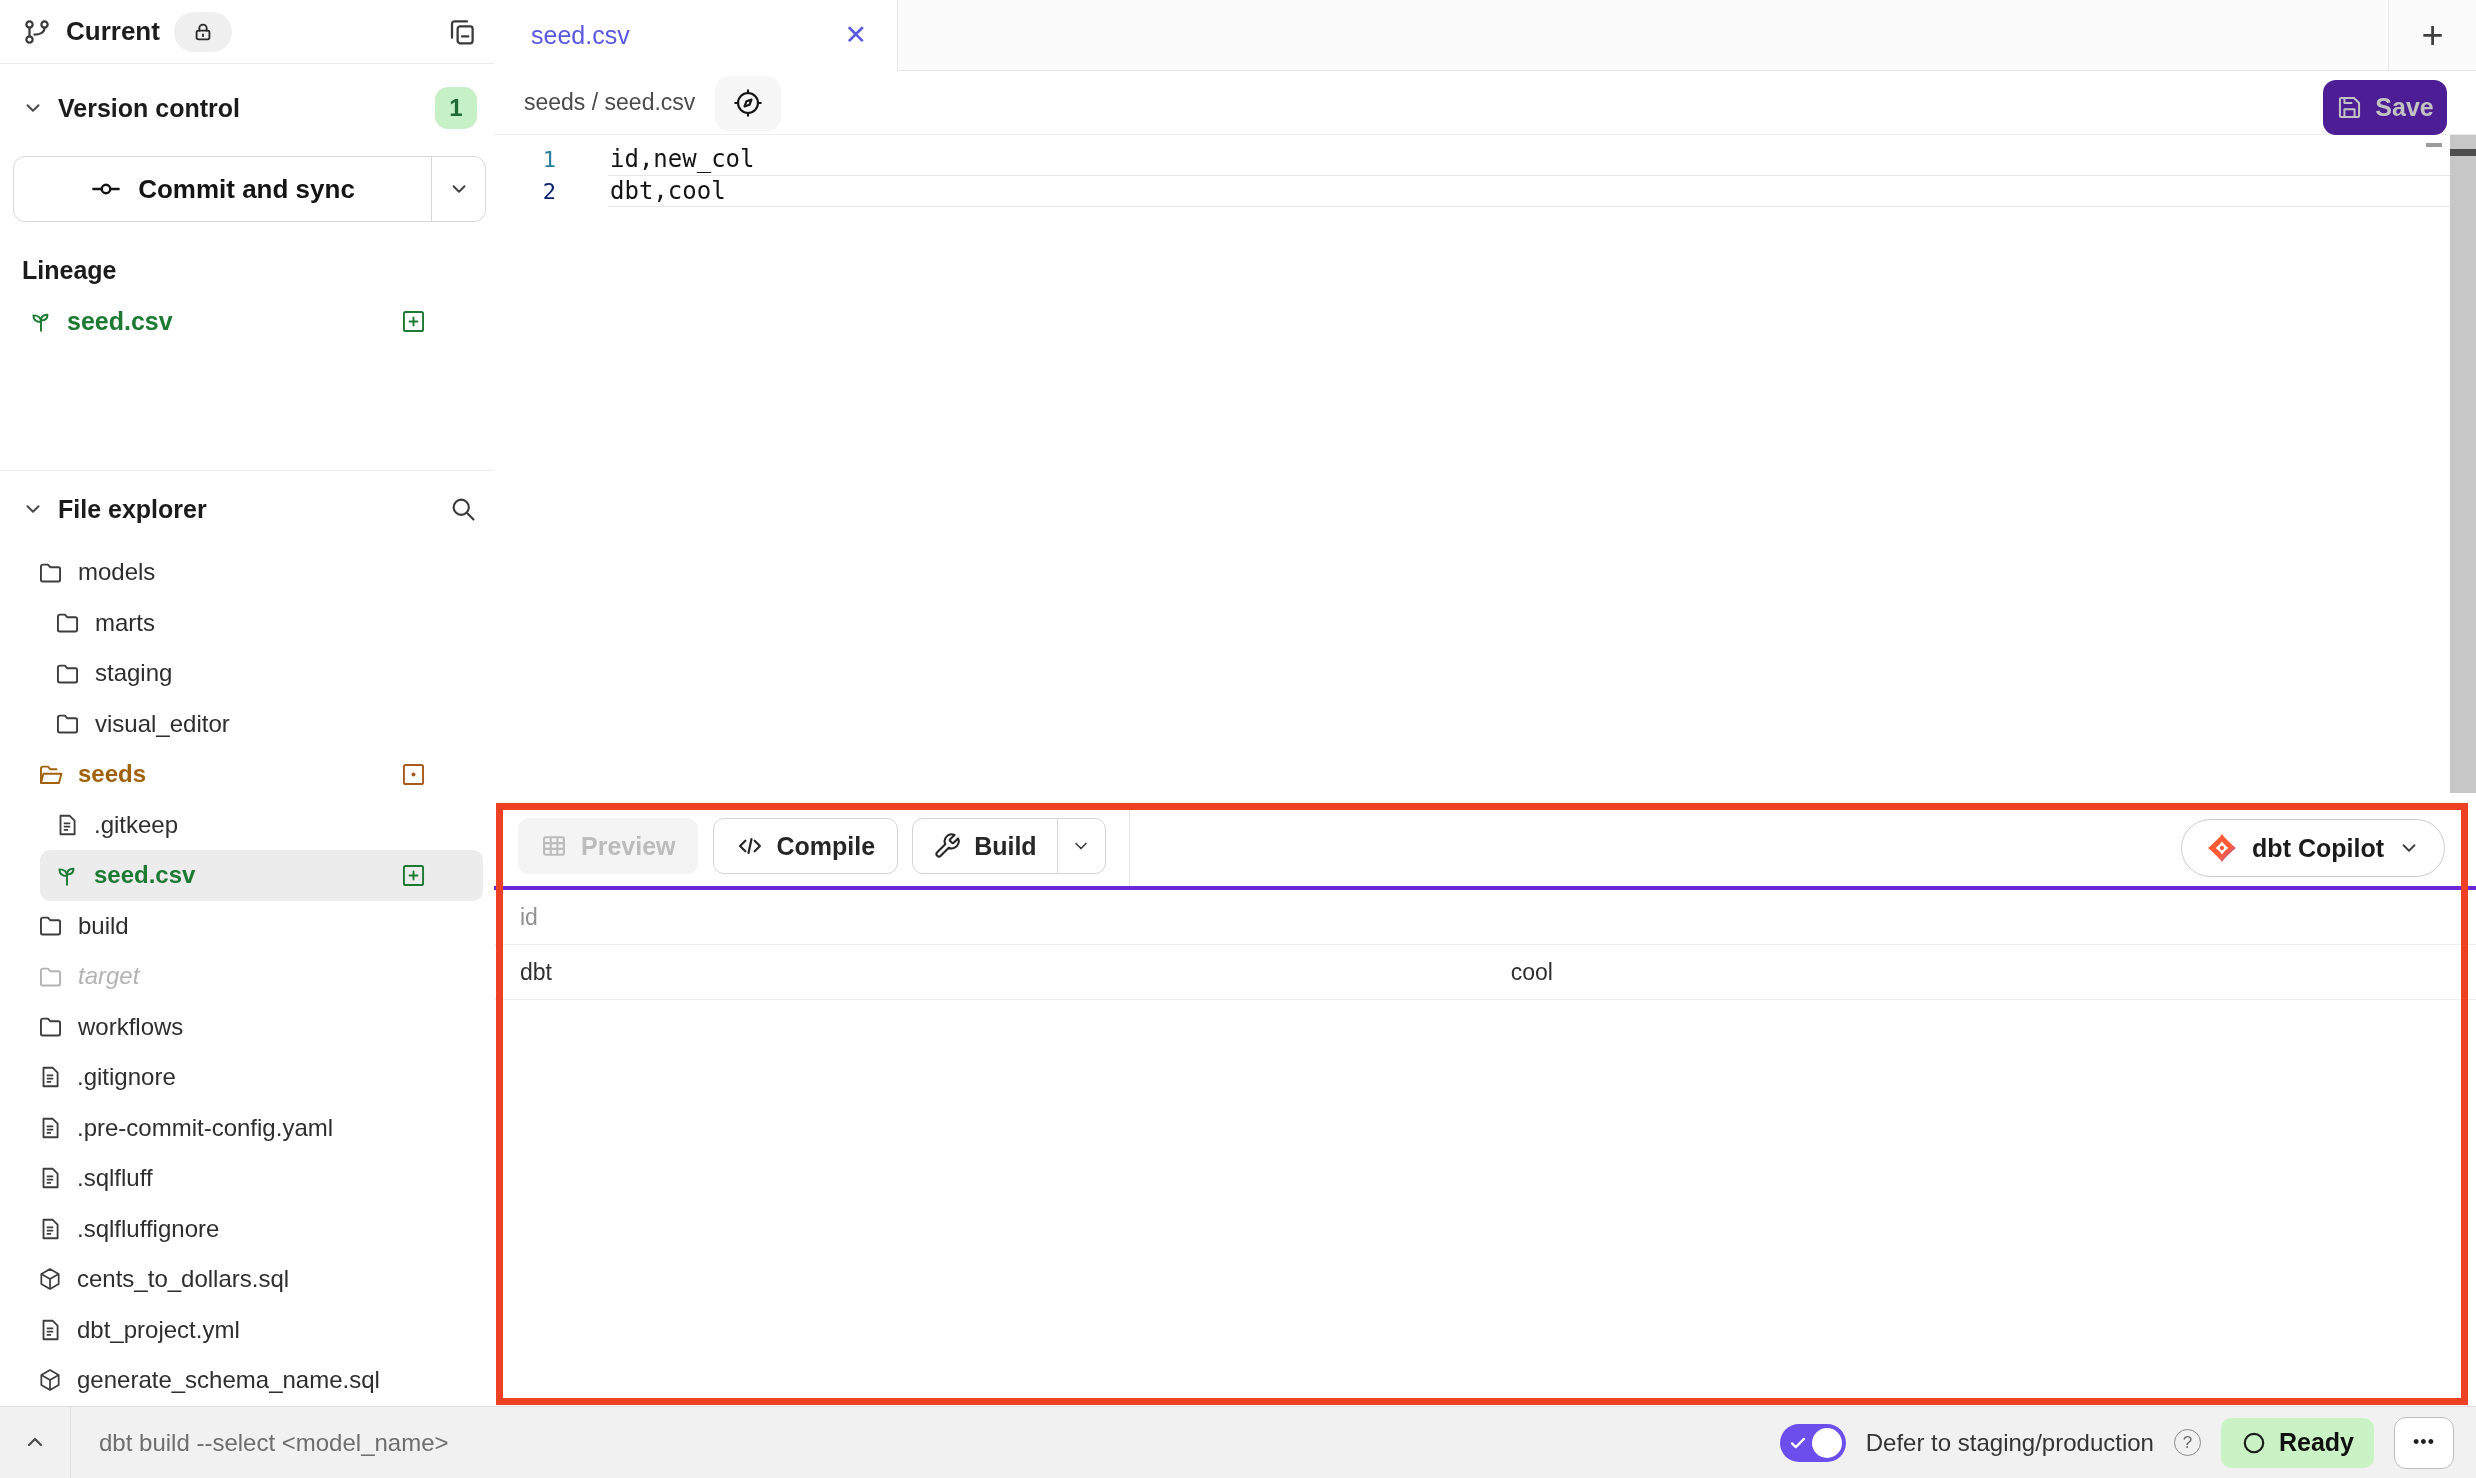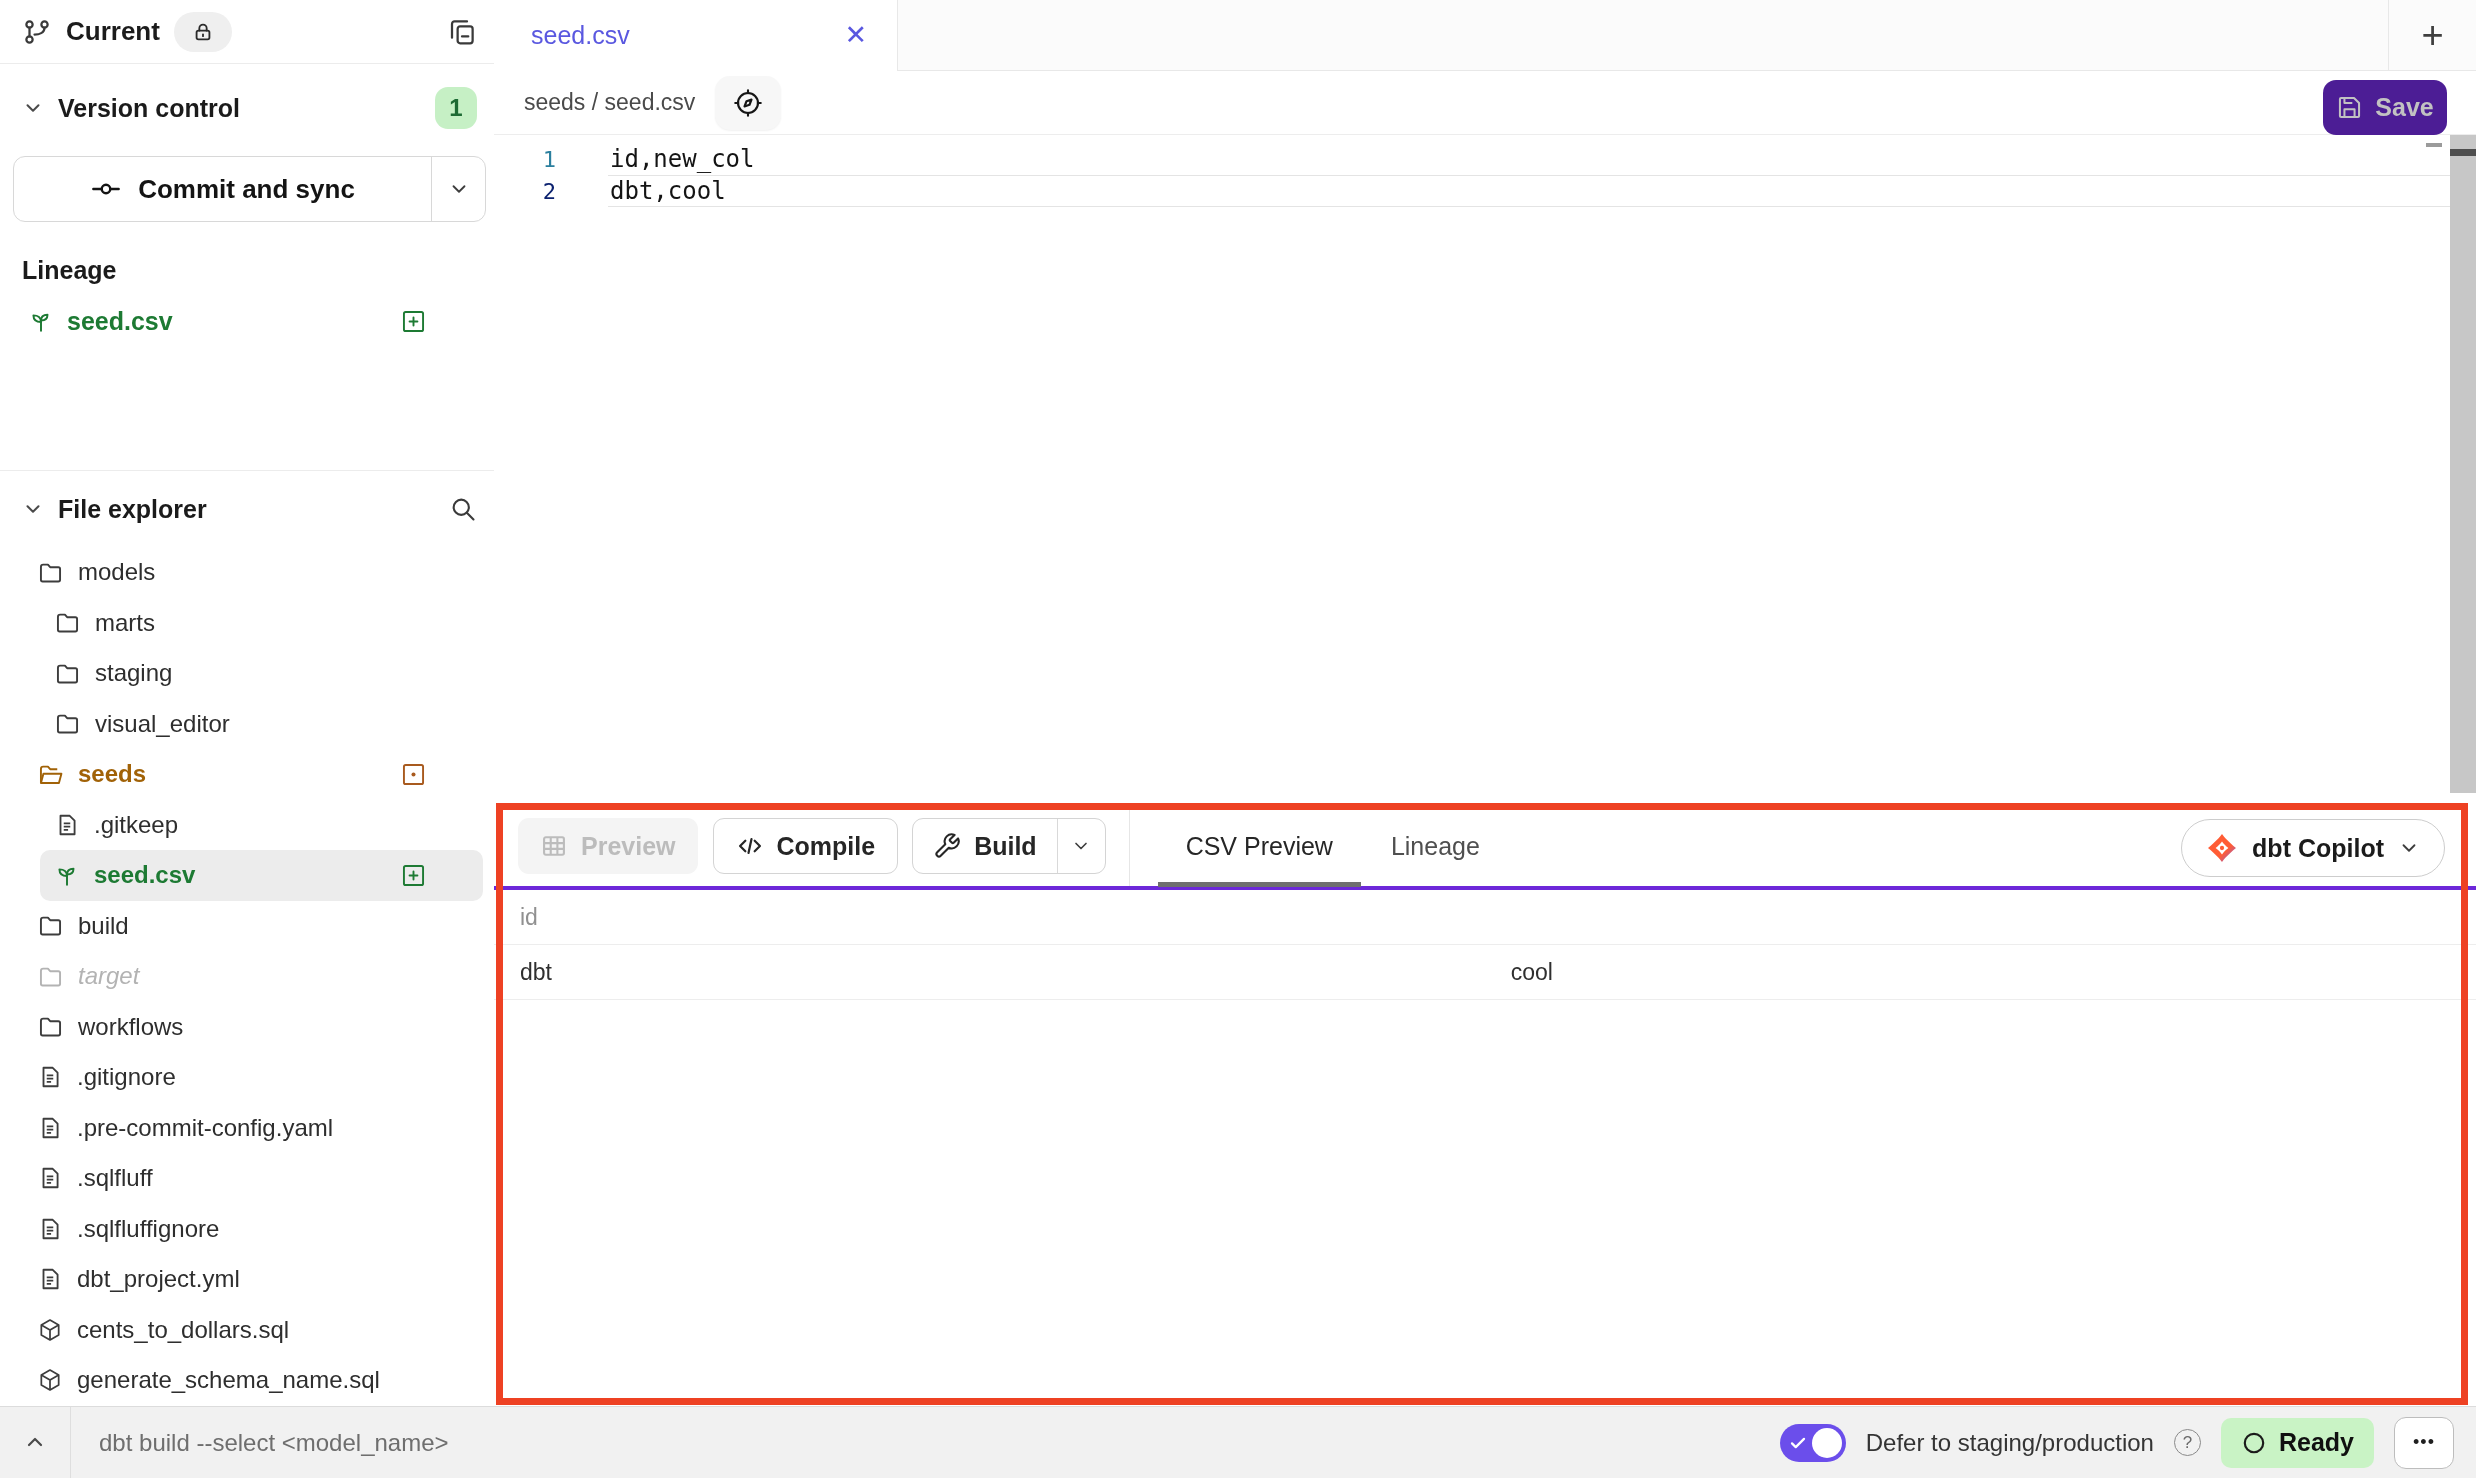--- a/index.html
+++ b/index.html
@@ -352,36 +352,36 @@
             <svg width="26" height="26" viewBox="0 0 24 24" fill="none" stroke="currentColor" stroke-width="1.7" stroke-linejoin="round">
               <path d="M6 3.5h8.5L19 8v12.5H6z"></path>
               <path d="M9 10.5h6M9 13.5h6M9 16.5h4"></path>
             </svg>
           </span>
         <span class="tlabel">.sqlfluffignore</span>
       </div>
 
       <div class="trow">
         <span class="ticon">
+            <svg width="26" height="26" viewBox="0 0 24 24" fill="none" stroke="currentColor" stroke-width="1.6" stroke-linejoin="round">
+              <path d="M12 2.8l8 4.6v9.2l-8 4.6-8-4.6V7.4z"></path>
+              <path d="M4 7.4l8 4.6 8-4.6M12 12v9.2"></path>
+            </svg>
+          </span>
+        <span class="tlabel">cents_to_dollars.sql</span>
+      </div>
+
+      <div class="trow">
+        <span class="ticon">
             <svg width="26" height="26" viewBox="0 0 24 24" fill="none" stroke="currentColor" stroke-width="1.7" stroke-linejoin="round">
               <path d="M6 3.5h8.5L19 8v12.5H6z"></path>
               <path d="M9 10.5h6M9 13.5h6M9 16.5h4"></path>
             </svg>
           </span>
         <span class="tlabel">dbt_project.yml</span>
-      </div>
-
-      <div class="trow">
-        <span class="ticon">
-            <svg width="26" height="26" viewBox="0 0 24 24" fill="none" stroke="currentColor" stroke-width="1.6" stroke-linejoin="round">
-              <path d="M12 2.8l8 4.6v9.2l-8 4.6-8-4.6V7.4z"></path>
-              <path d="M4 7.4l8 4.6 8-4.6M12 12v9.2"></path>
-            </svg>
-          </span>
-        <span class="tlabel">cents_to_dollars.sql</span>
       </div>
 
       <div class="trow">
         <span class="ticon">
             <svg width="26" height="26" viewBox="0 0 24 24" fill="none" stroke="currentColor" stroke-width="1.6" stroke-linejoin="round">
               <path d="M12 2.8l8 4.6v9.2l-8 4.6-8-4.6V7.4z"></path>
               <path d="M4 7.4l8 4.6 8-4.6M12 12v9.2"></path>
             </svg>
           </span>
         <span class="tlabel">generate_schema_name.sql</span>
@@ -468,24 +468,20 @@
         </span>
         <span class="build-caret">
           <svg width="20" height="20" viewBox="0 0 24 24" fill="none" stroke="#3d3d3d" stroke-width="2" stroke-linecap="round" stroke-linejoin="round">
               <path d="M6 9l6 6 6-6"></path>
             </svg>
         </span>
       </div>
 
       <div class="tool-divider"></div>
 
-      <div class="ptabs">
-        <div class="ptab active">CSV Preview</div>
-        <div class="ptab">Lineage</div>
-      </div>
 
       <div class="copilot-btn">
         <span>
           <svg width="32" height="32" viewBox="0 0 24 24">
             <defs>
                 <linearGradient id="dbtg" x1="0" y1="0" x2="1" y2="1">
                   <stop offset="0" stop-color="#ff5c35"></stop>
                   <stop offset="0.62" stop-color="#ff5c35"></stop>
                   <stop offset="1" stop-color="#7b5cf0"></stop>
                 </linearGradient>

